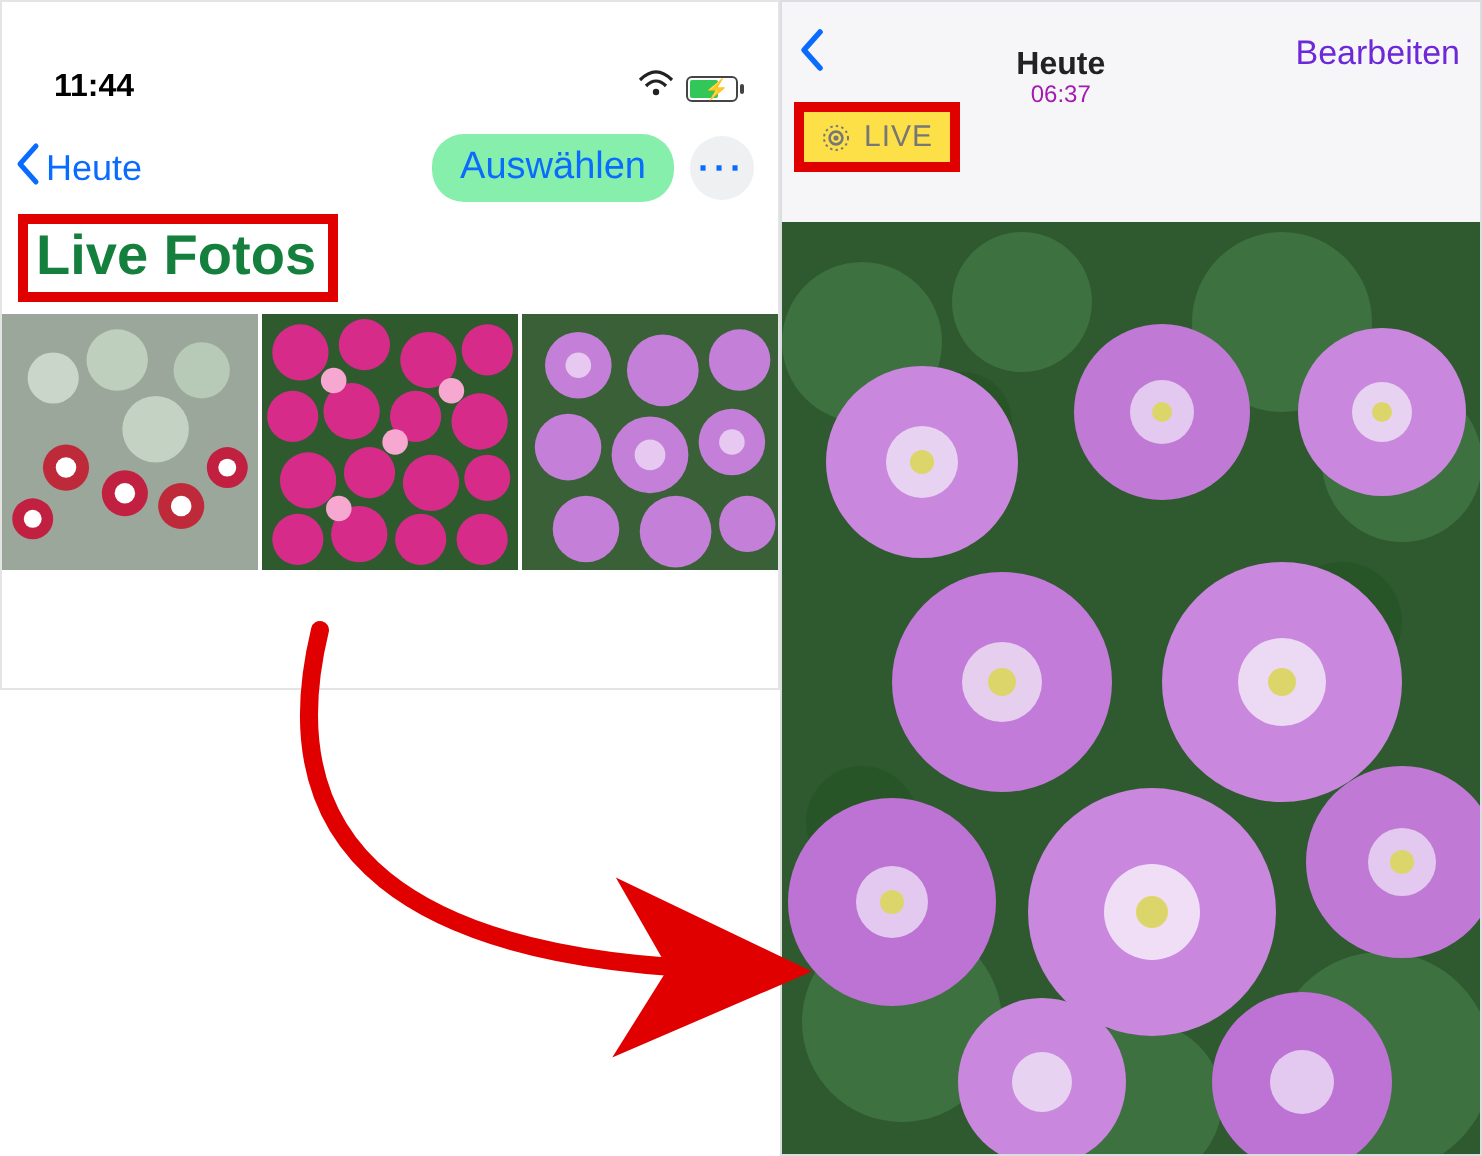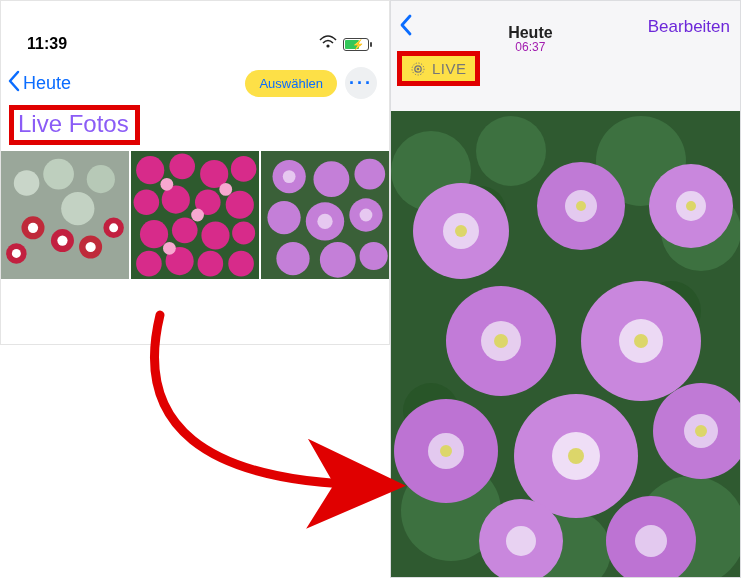--- a/index.html
+++ b/index.html
@@ -41,43 +41,43 @@
     display:flex;
     align-items:center;
     padding: 20px 12px 2px 6px;
   }
   .back-link{
     display:flex;align-items:center;
     color:#0a6cff;font-size:18px;gap:2px;
   }
   .spacer{flex:1;}
   .select-btn{
-    background:#fde047;
+    background:#86efac;
     color:#0a6cff;
-    font-size:13px;
+    font-size:19px;
     padding:6px 14px;
     border-radius:16px;
   }
   .more-btn{
     width:32px;height:32px;border-radius:50%;
     background:#eef0f2;
     display:flex;align-items:center;justify-content:center;
     margin-left:8px;color:#0a6cff;font-size:18px;letter-spacing:2px;
     font-weight:700;
   }
   .title-row{
     margin:4px 0 0 8px;
   }
   .title-box{
     display:inline-block;
     border:5px solid #e00000;
     padding:0 6px 2px 4px;
   }
   .title-text{
-    font-size:24px;font-weight:400;color:#8b5cf6;
+    font-size:28px;font-weight:700;color:#15803d;
   }
 
   .thumbs{
     display:flex;
     margin-top:6px;
     gap:2px;
   }
   .thumb{
     width:129px;height:128px;
   }
@@ -126,21 +126,21 @@
     left:100px;top:300px;
     width:310px;height:270px;
     pointer-events:none;
   }
 </style>
 </head>
 <body>
 
 <div class="left-panel">
   <div class="status-bar">
-    <span class="time">11:39</span>
+    <span class="time">11:44</span>
     <span class="status-icons">
       <span>
         <svg width="18" height="14" viewBox="0 0 18 14">
             <path d="M1 5 Q9 -3 17 5" fill="none" stroke="#222" stroke-width="1.6"></path>
             <path d="M4 8 Q9 3 14 8" fill="none" stroke="#222" stroke-width="1.6"></path>
             <circle cx="9" cy="11" r="1.6" fill="#222"></circle>
           </svg>
       </span>
       <span class="battery-box">
         <span class="battery-fill"></span>

